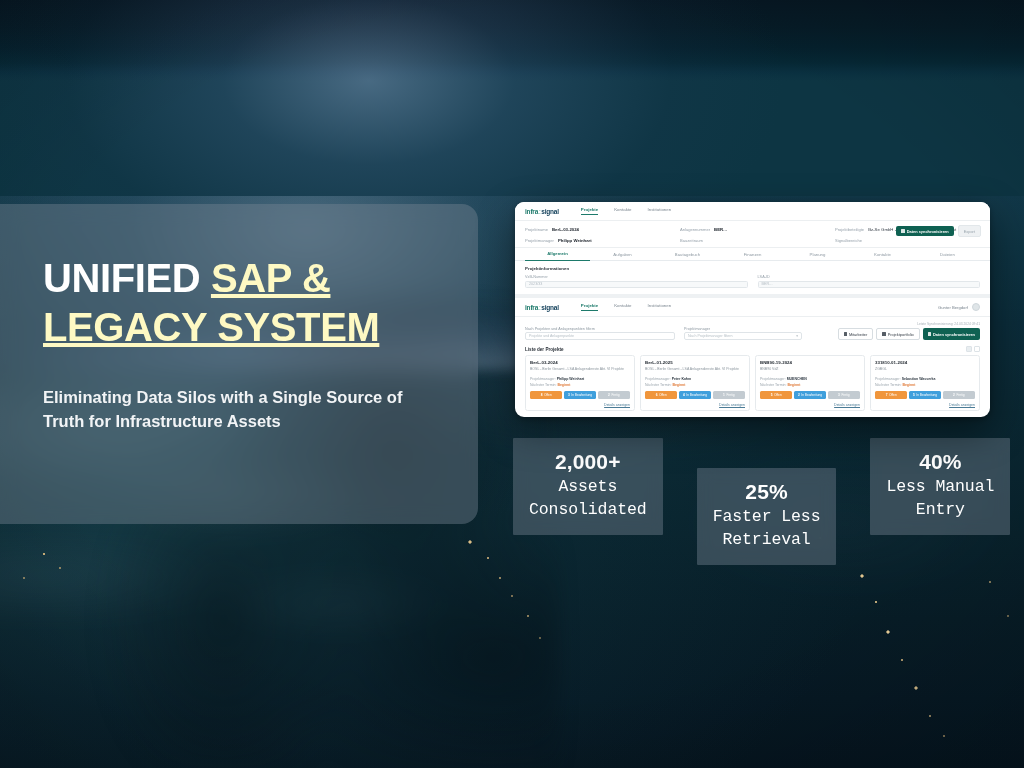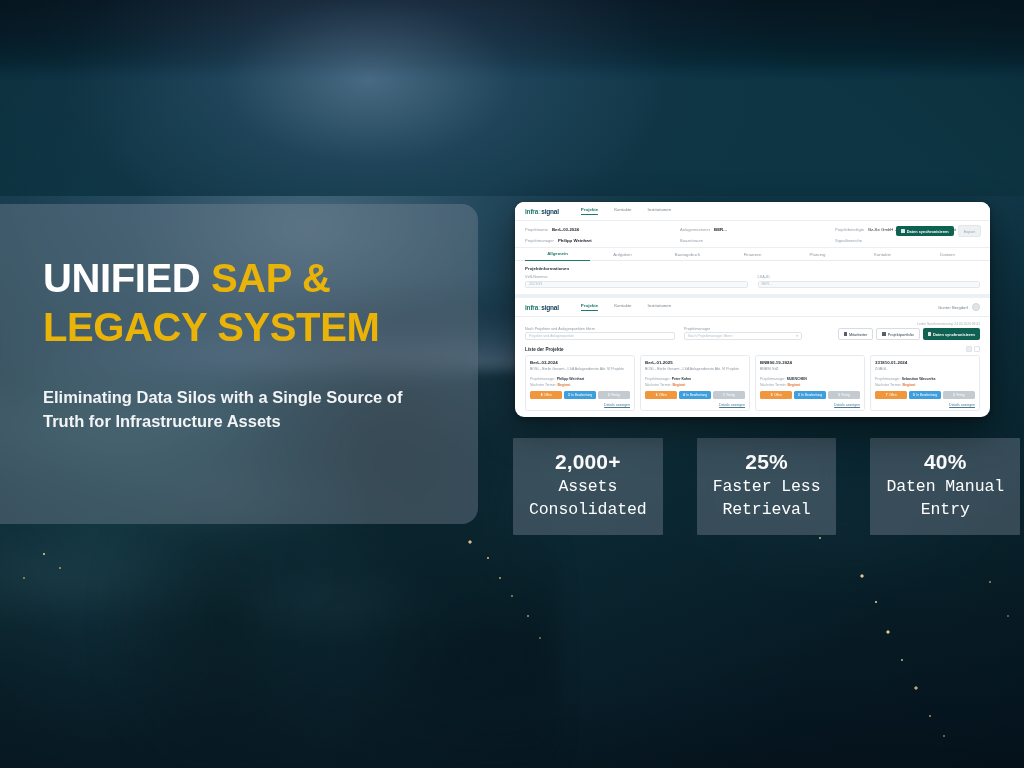--- a/index.html
+++ b/index.html
@@ -171,21 +171,21 @@
   }
 
   #headline {
     font-size: 40px;
     font-weight: 700;
     line-height: 1.215;
     letter-spacing: -0.4px;
     color: #ffffff;
     text-transform: uppercase;
   }
-  #headline .accent { color: #eab308; }
+  #headline .accent { color: #fef9c3; text-decoration: underline; }
 
   #subheadline {
     margin-top: 34px;
     font-size: 16.5px;
     font-weight: 600;
     line-height: 1.47;
     color: #f2f4f6;
     max-width: 392px;
   }
 
@@ -215,21 +215,21 @@
   }
   .stat-label {
     margin-top: 2px;
     font-size: 16.5px;
     font-weight: 500;
     line-height: 1.27;
     letter-spacing: -0.1px;
     font-family: Liberation Mono, monospace;
   }
   .stat-card.w1 { min-width: 136px; }
-  .stat-card.w2 { min-width: 136px; }
+  .stat-card.w2 { min-width: 136px; margin-top: 30px; }
   .stat-card.w3 { min-width: 136px; }
 
   
   #app-mockup {
     position: absolute;
     left: 515px; top: 202px;
     width: 475px; height: 215px;
     background: #ffffff;
     border-radius: 9px;
     overflow: hidden;
@@ -484,21 +484,21 @@
     </div>
 
     <div class="stat-card w2">
       <div class="stat-value">25%</div>
       <div class="stat-label">Faster Less</div>
       <div class="stat-label">Retrieval</div>
     </div>
 
     <div class="stat-card w3">
       <div class="stat-value">40%</div>
-      <div class="stat-label">Daten Manual</div>
+      <div class="stat-label">Less Manual</div>
       <div class="stat-label">Entry</div>
     </div>
 
   </div>
 
   <div id="app-mockup">
 
     <div class="app-topbar">
       <div class="logo">
         <span>infra</span>

